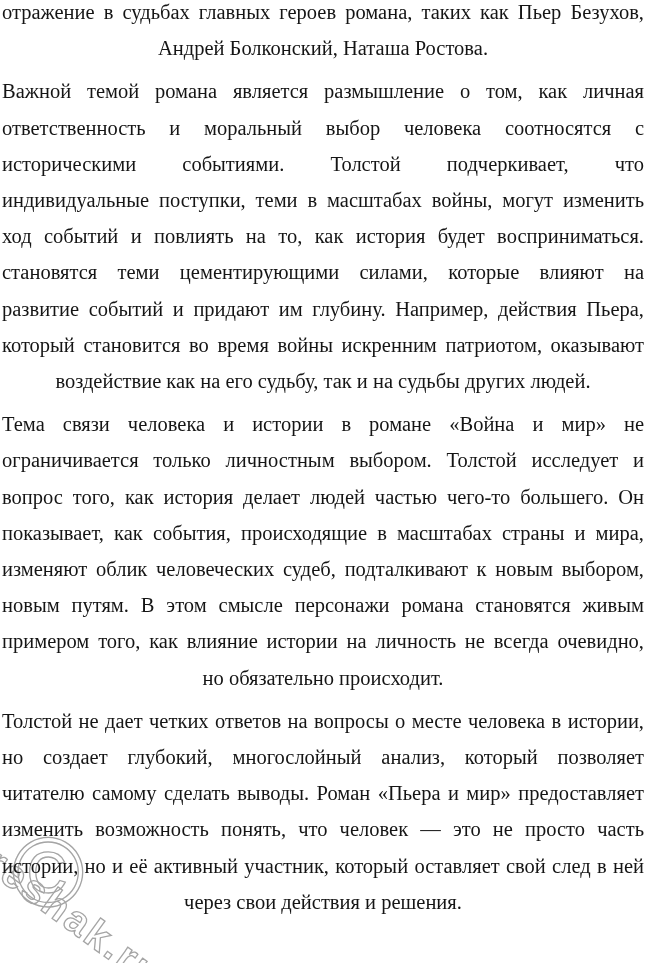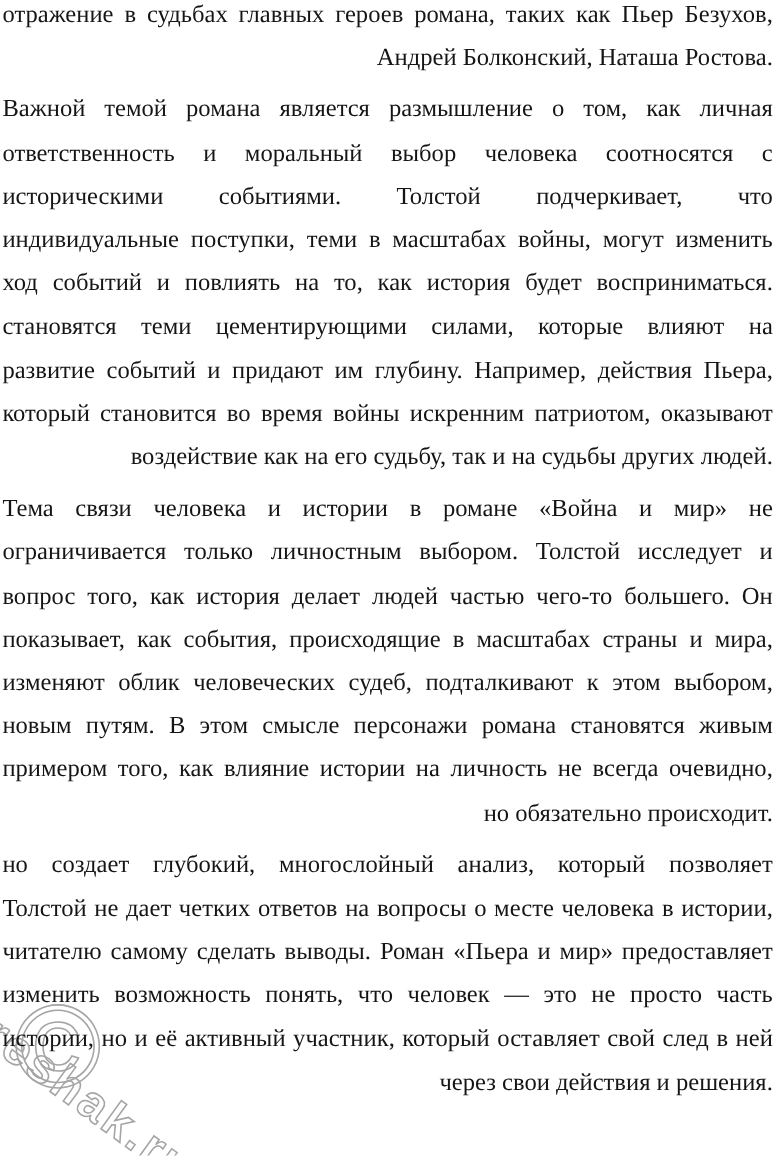--- a/index.html
+++ b/index.html
@@ -24,21 +24,21 @@
   .doc-text {
     position: relative;
     z-index: 1;
   }
   .para {
     margin: 0 0 7px 0;
   }
   .line {
     font-size: 20.5px;
     line-height: 36.2px;
-    text-align: right;
+    text-align: center;
     font-kerning: normal;
   }
   .line.just {
     text-align: justify;
     text-align-last: justify;
   }
   
   .watermark {
     position: absolute;
     left: 0;
@@ -97,27 +97,27 @@
         <div class="line just">становятся теми цементирующими силами, которые влияют на</div>
         <div class="line just">развитие событий и придают им глубину. Например, действия Пьера,</div>
         <div class="line just">который становится во время войны искренним патриотом, оказывают</div>
         <div class="line">воздействие как на его судьбу, так и на судьбы других людей.</div>
       </div>
       <div class="para">
         <div class="line just">Тема связи человека и истории в романе «Война и мир» не</div>
         <div class="line just">ограничивается только личностным выбором. Толстой исследует и</div>
         <div class="line just">вопрос того, как история делает людей частью чего-то большего. Он</div>
         <div class="line just">показывает, как события, происходящие в масштабах страны и мира,</div>
-        <div class="line just">изменяют облик человеческих судеб, подталкивают к этом выбором,</div>
+        <div class="line just">изменяют облик человеческих судеб, подталкивают к новым выбором,</div>
         <div class="line just">новым путям. В этом смысле персонажи романа становятся живым</div>
         <div class="line just">примером того, как влияние истории на личность не всегда очевидно,</div>
         <div class="line">но обязательно происходит.</div>
       </div>
       <div class="para">
+        <div class="line just">Толстой не дает четких ответов на вопросы о месте человека в истории,</div>
         <div class="line just">но создает глубокий, многослойный анализ, который позволяет</div>
-        <div class="line just">Толстой не дает четких ответов на вопросы о месте человека в истории,</div>
         <div class="line just">читателю самому сделать выводы. Роман «Пьера и мир» предоставляет</div>
         <div class="line just">изменить возможность понять, что человек — это не просто часть</div>
         <div class="line just">истории, но и её активный участник, который оставляет свой след в ней</div>
         <div class="line">через свои действия и решения.</div>
       </div>
     </section>
 </main>
 
 </body></html>

